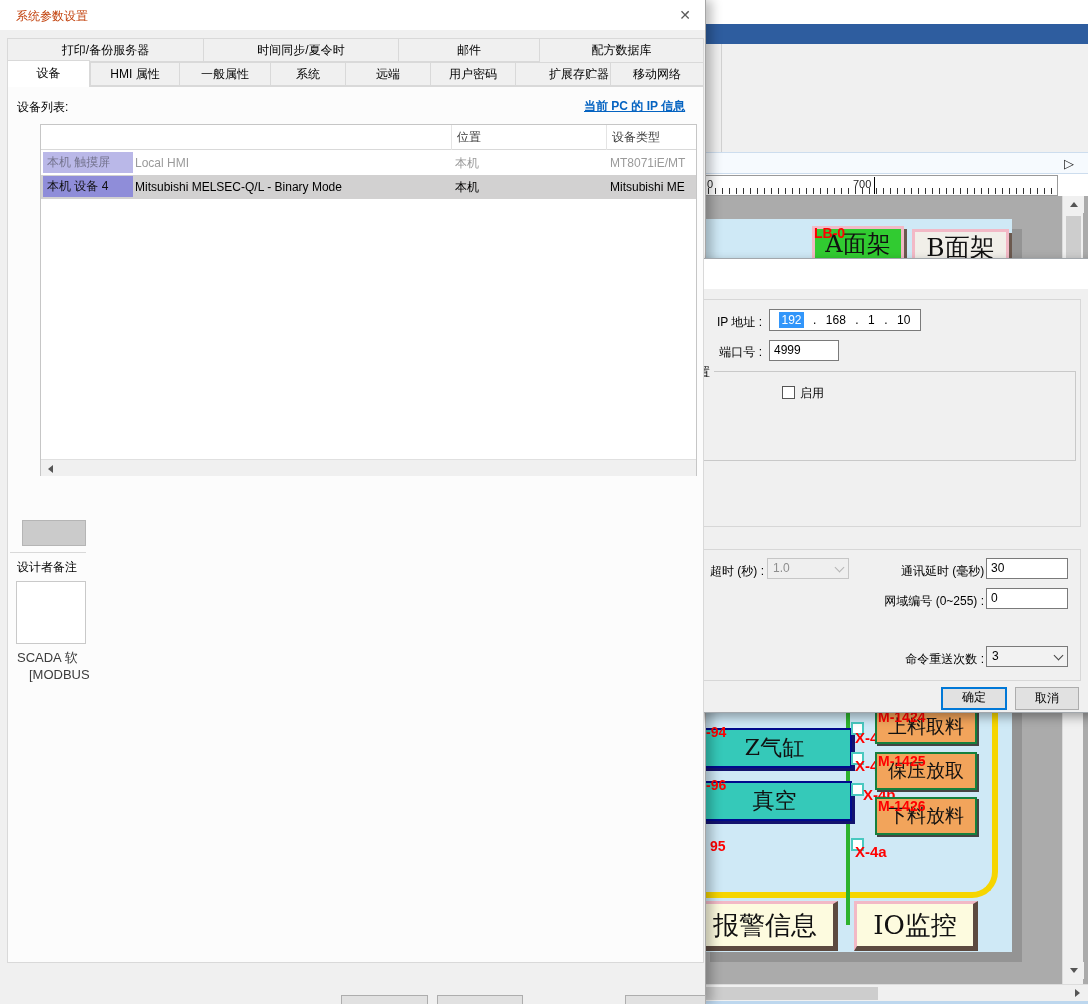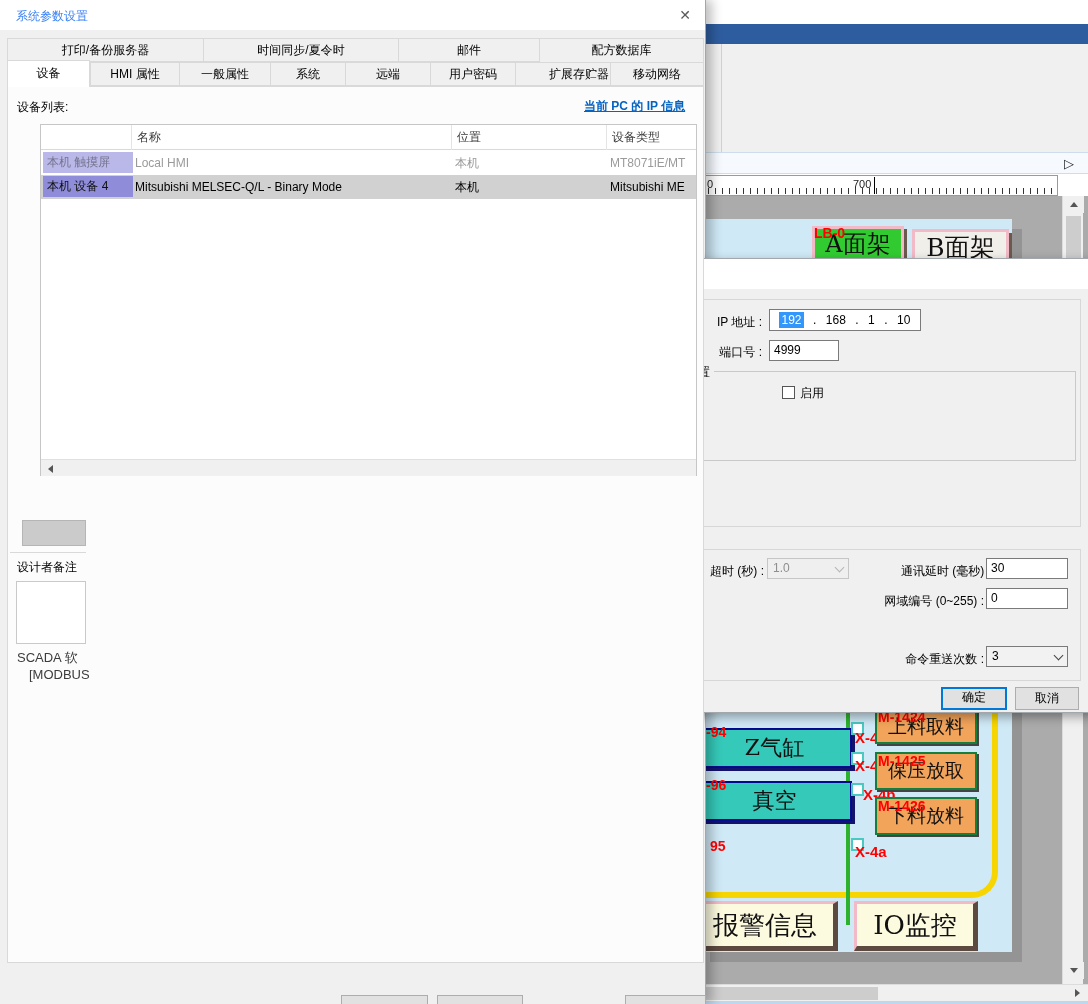--- a/index.html
+++ b/index.html
@@ -139,21 +139,21 @@
   <div class="abs scrollbar" style="left:706px;top:984px;width:382px;height:17px;border-top:1px solid #dcdcdc;">
     <div class="thumb" style="left:0;top:2px;width:172px;height:13px;"></div>
     <div class="sb-btn" style="left:362px;top:0;width:18px;height:16px;">
         <div class="tri-r" style="border-left-color:#555;border-top-width:4px;border-bottom-width:4px;border-left-width:5px;"></div>
       </div>
   </div>
   <div class="abs" style="left:700px;top:1001px;width:388px;height:3px;background:#bdd7ee;"></div>
 
   <div class="abs" style="left:0;top:0;width:706px;height:1004px;background:#f0f0f0;border-right:1px solid #a6a6a6;box-shadow:6px 0 10px rgba(0,0,0,.25);">
     <div class="titlebar" style="height:30px;">
-      <span class="title-text" style="color:#3b82f6;">系统参数设置</span>
+      <span class="title-text" style="color:#c2410c;">系统参数设置</span>
       <span class="close-x" style="right:8px;">✕</span>
     </div>
 
     <div class="abs" style="left:203px;top:38px;width:196px;height:24px;background:#f0f0f0;border:1px solid #d9d9d9;text-align:center;line-height:23px;"><span>时间同步/夏令时</span></div>
     <div class="abs" style="left:7px;top:38px;width:197px;height:24px;background:#f0f0f0;border:1px solid #d9d9d9;text-align:center;line-height:23px;"><span>打印/备份服务器</span></div>
     <div class="abs" style="left:398px;top:38px;width:142px;height:24px;background:#f0f0f0;border:1px solid #d9d9d9;text-align:center;line-height:23px;"><span>邮件</span></div>
     <div class="abs" style="left:539px;top:38px;width:165px;height:36px;background:#f0f0f0;border:1px solid #d9d9d9;text-align:center;line-height:23px;"><span>配方数据库</span></div>
 
     <div class="abs" style="left:7px;top:60px;width:83px;height:27px;background:#ffffff;border:1px solid #d9d9d9;border-bottom:none;text-align:center;line-height:25px;z-index:3;"><span>设备</span></div>
     <div class="abs" style="left:90px;top:62px;width:90px;height:24px;background:#f0f0f0;border:1px solid #d9d9d9;text-align:center;line-height:23px;"><span>HMI 属性</span></div>
@@ -165,21 +165,20 @@
     <div class="abs" style="left:610px;top:62px;width:94px;height:24px;background:#f0f0f0;border:1px solid #d9d9d9;text-align:center;line-height:23px;"><span>移动网络</span></div>
 
     <div class="abs" style="left:7px;top:86px;width:697px;height:877px;background:#fcfcfc;border:1px solid #d9d9d9;z-index:1;"></div>
 
     <span class="lbl" style="left:17px;top:99px;z-index:2;">设备列表:</span>
     <span class="lbl link" style="left:584px;top:98px;z-index:2;font-weight:bold;">当前 PC 的 IP 信息</span>
 
     <div class="abs" style="left:40px;top:124px;width:657px;height:352px;background:#fff;border:1px solid #c6c6c6;z-index:2;">
       <div class="abs" style="left:0;top:0;width:655px;height:25px;border-bottom:1px solid #d9d9d9;background:#fff;">
         <div class="hdr-cell" style="left:0;width:89px;border-left:none;"></div>
-        <div class="hdr-cell" style="left:90px;width:319px;">名称</div>
         <div class="hdr-cell" style="left:410px;width:154px;">位置</div>
         <div class="hdr-cell" style="left:565px;width:90px;">设备类型</div>
       </div>
 
       <div class="abs" style="left:0;top:26px;width:655px;height:24px;background:#fff;color:#9a9a9a;">
         <div class="cell" style="left:2px;top:1px;width:86px;height:21px;background:#bab8e8;color:#75748f;padding-left:4px;line-height:21px;">本机 触摸屏</div>
         <div class="cell" style="left:94px;top:0;width:315px;">Local HMI</div>
         <div class="cell" style="left:414px;top:0;width:150px;">本机</div>
         <div class="cell" style="left:569px;top:0;width:86px;">MT8071iE/MT</div>
       </div>

